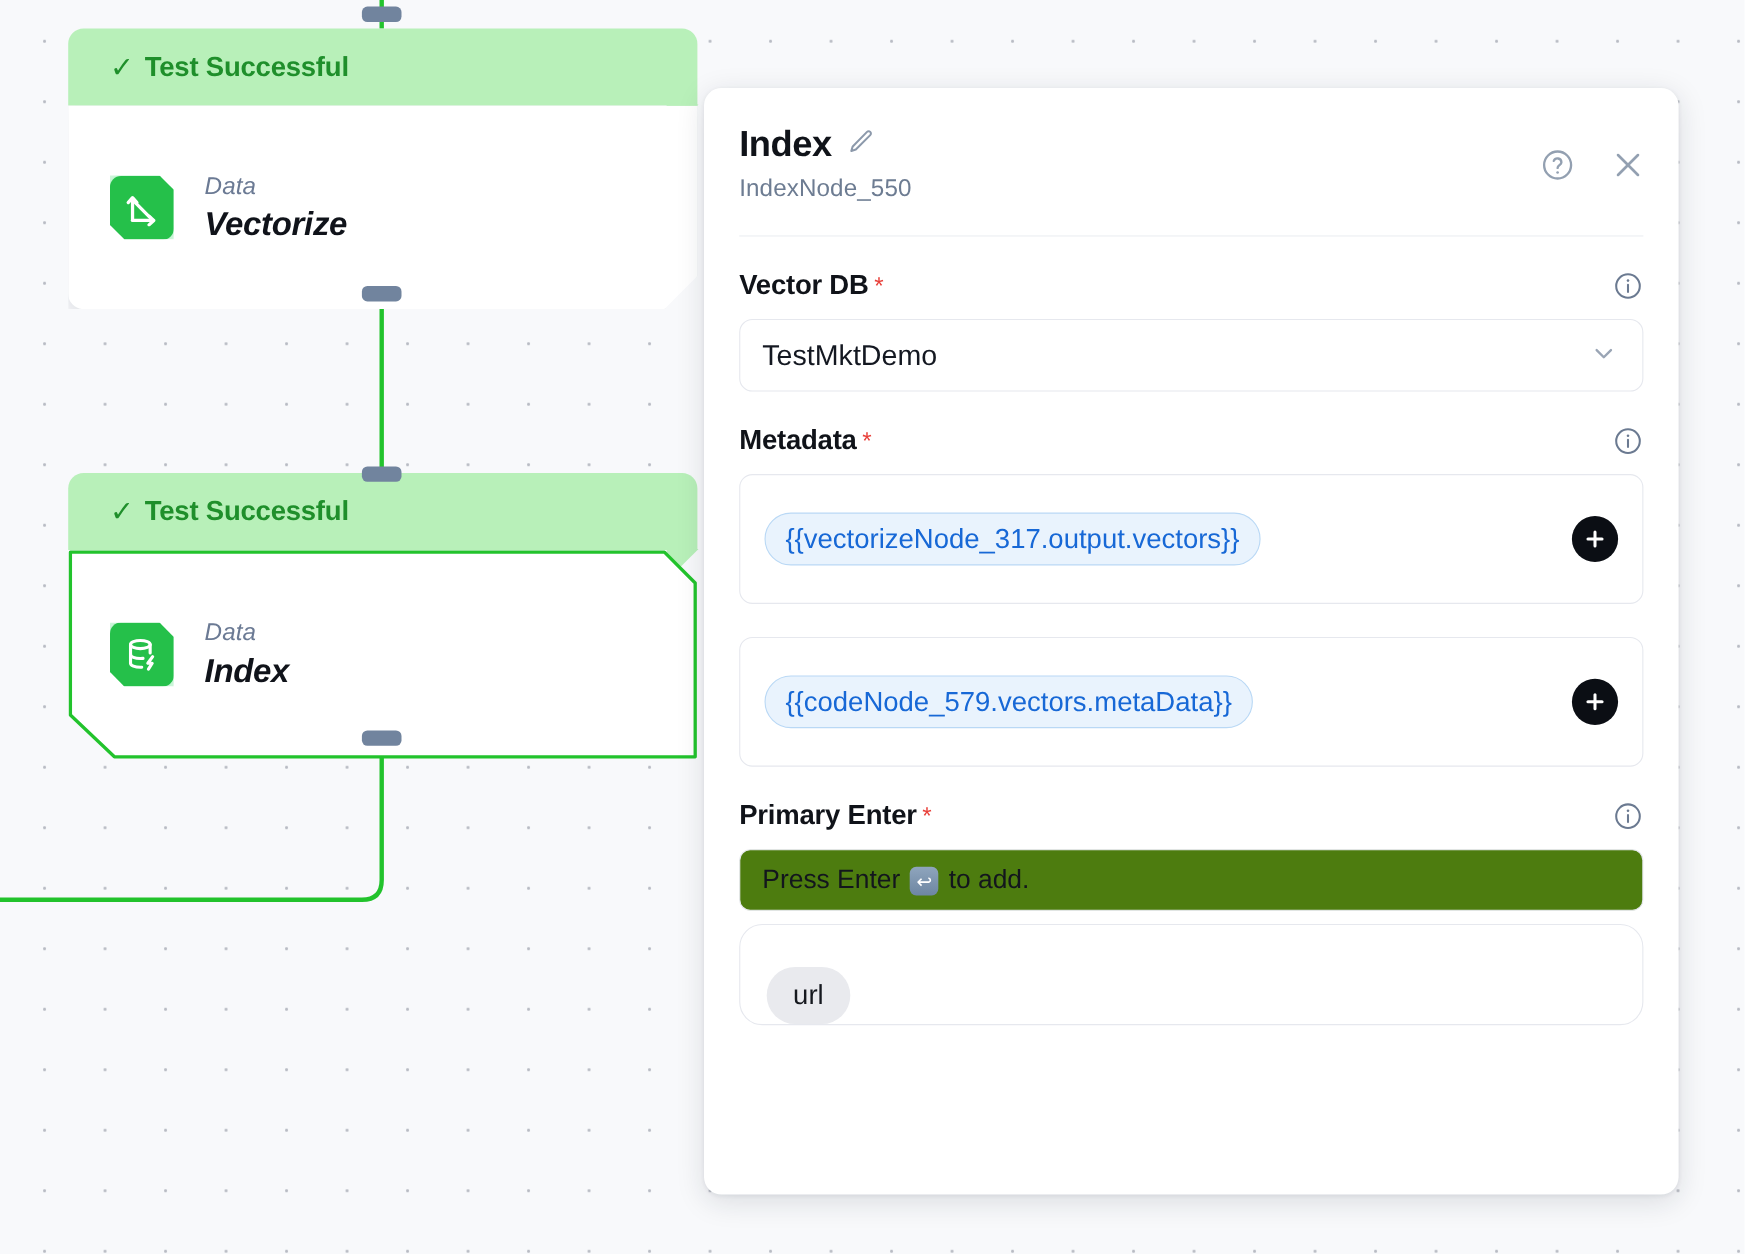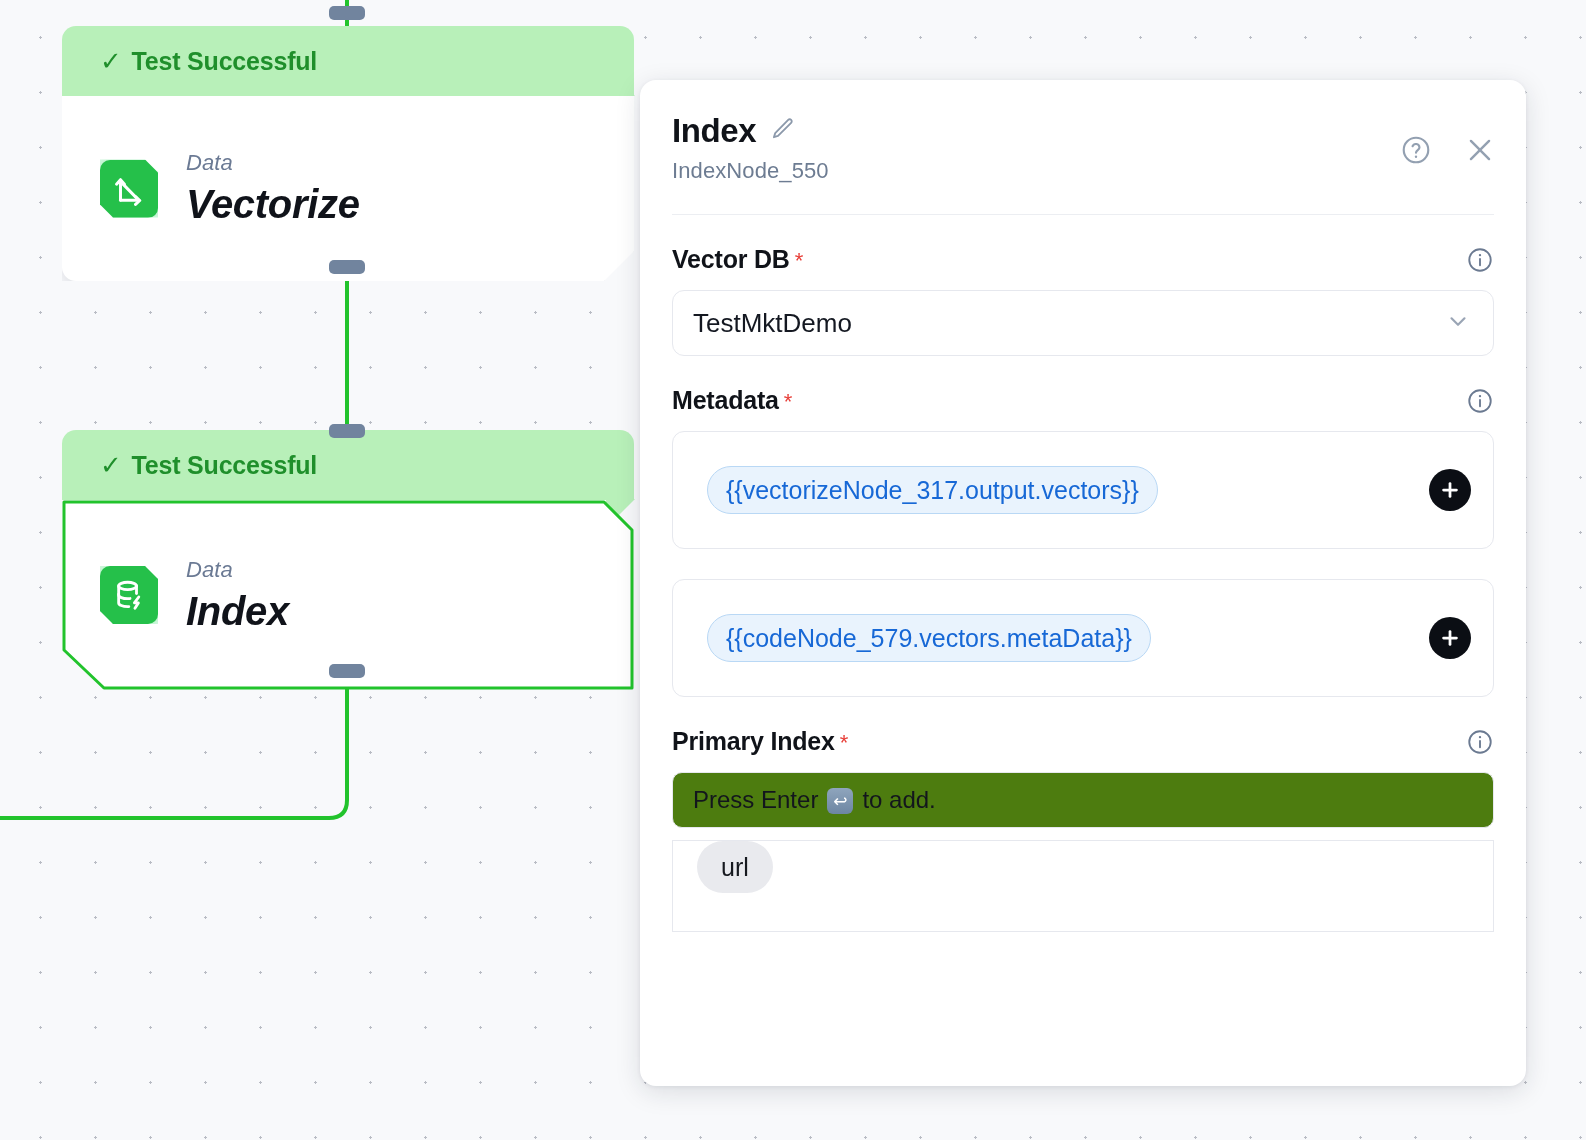--- a/index.html
+++ b/index.html
@@ -97,21 +97,21 @@
     border-radius: 10px;
     clip-path: polygon(0 0, calc(100% - 13px) 0, 100% 13px, 100% 100%, 13px 100%, 0 calc(100% - 13px));
     display: flex; align-items: center; justify-content: center;
     box-shadow: 0 0 18px 7px rgba(60,220,110,0.45);
     flex: none;
   }
   .node-icon svg { display: block; }
 
   .node-text { display: flex; flex-direction: column; gap: 6px; font-style: italic; }
   .node-kind { font-size: 22px; color: #6b7a94; letter-spacing: 0.1px; }
-  .node-title { font-size: 40px; font-weight: bold; color: #10131a; letter-spacing: -0.3px; }
+  .node-title { font-size: 30px; font-weight: bold; color: #10131a; letter-spacing: -0.3px; }
 
   
   #panel {
     position: absolute;
     left: 640px; top: 80px;
     width: 886px; height: 1006px;
     background: #ffffff;
     border-radius: 16px;
     box-shadow: 0 6px 26px rgba(20,28,50,0.13), 0 1px 4px rgba(20,28,50,0.07);
     z-index: 20;
@@ -149,21 +149,21 @@
     cursor: pointer;
   }
   .select-value { font-size: 26px; color: #141821; }
 
   .token-box {
     border: 1px solid #e6e8ee;
     border-radius: 12px;
     min-height: 118px;
     background: #fff;
     display: flex; align-items: center; justify-content: space-between;
-    padding: 0 22px 0 34px;
+    padding: 0 22px 0 22px;
   }
   .token-pill {
     display: inline-flex; align-items: center;
     height: 48px;
     padding: 0 18px;
     border: 1px solid #b9d8f5;
     background: #e9f3fd;
     border-radius: 24px;
     color: #1768d6;
     font-size: 25px;
@@ -193,23 +193,23 @@
     display: inline-flex; align-items: center; justify-content: center;
     width: 26px; height: 26px;
     border-radius: 6px;
     background: linear-gradient(#8fa5bd, #6d86a2);
     color: #fff; font-size: 17px; line-height: 1;
     position: relative; top: 1px;
   }
   .chips-box {
     margin-top: 12px;
     border: 1px solid #e6e8ee;
-    border-radius: 0;
+    border-radius: 21px;
     min-height: 92px;
-    display: flex; align-items: flex-start;
+    display: flex; align-items: flex-end;
     padding: 0 24px;
     gap: 12px;
     background: #fff;
   }
   .chip {
     display: inline-flex; align-items: center;
     height: 52px; padding: 0 24px;
     background: #e9eaee;
     border-radius: 26px;
     font-size: 25px; color: #16191f;
@@ -381,21 +381,21 @@
                   <path d="M5 12 H19"></path>
               </svg>
             </span>
           </span>
         </div>
       </div>
 
       <div class="field">
         <div class="field-label-row">
           <div>
-            <span class="field-label">Primary Index</span><span class="req">*</span>
+            <span class="field-label">Primary Enter</span><span class="req">*</span>
           </div>
           <span class="icon-btn">
             <svg width="28" height="28" viewBox="0 0 24 24" fill="none" stroke="#6b7a91" stroke-width="1.6" stroke-linecap="round">
               <circle cx="12" cy="12" r="9.2"></circle>
               <path d="M12 11 V16.6"></path>
               <circle cx="12" cy="7.8" r="1" fill="#6b7a91" stroke="none"></circle>
             </svg>
           </span>
         </div>
         <div class="enter-hint">

